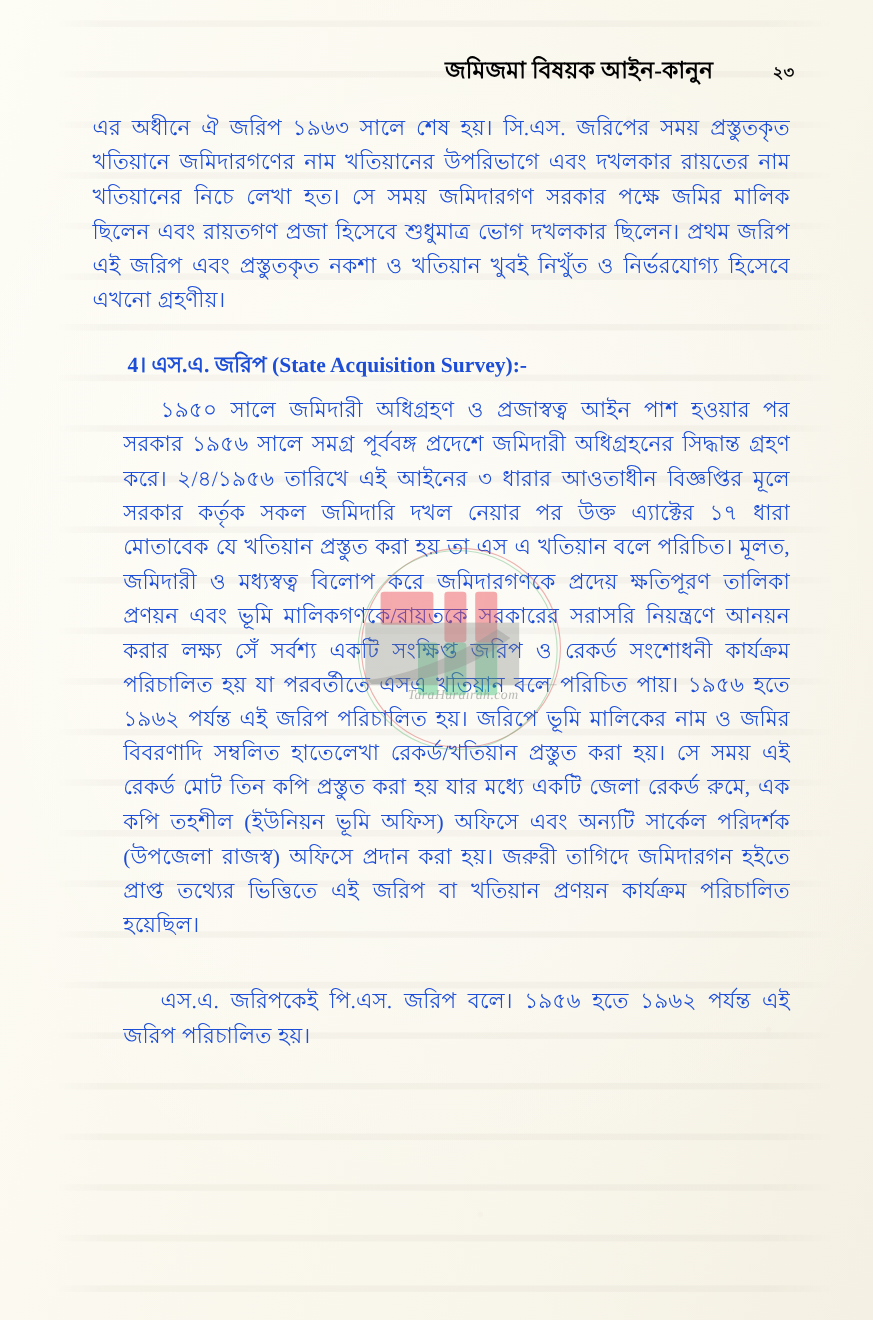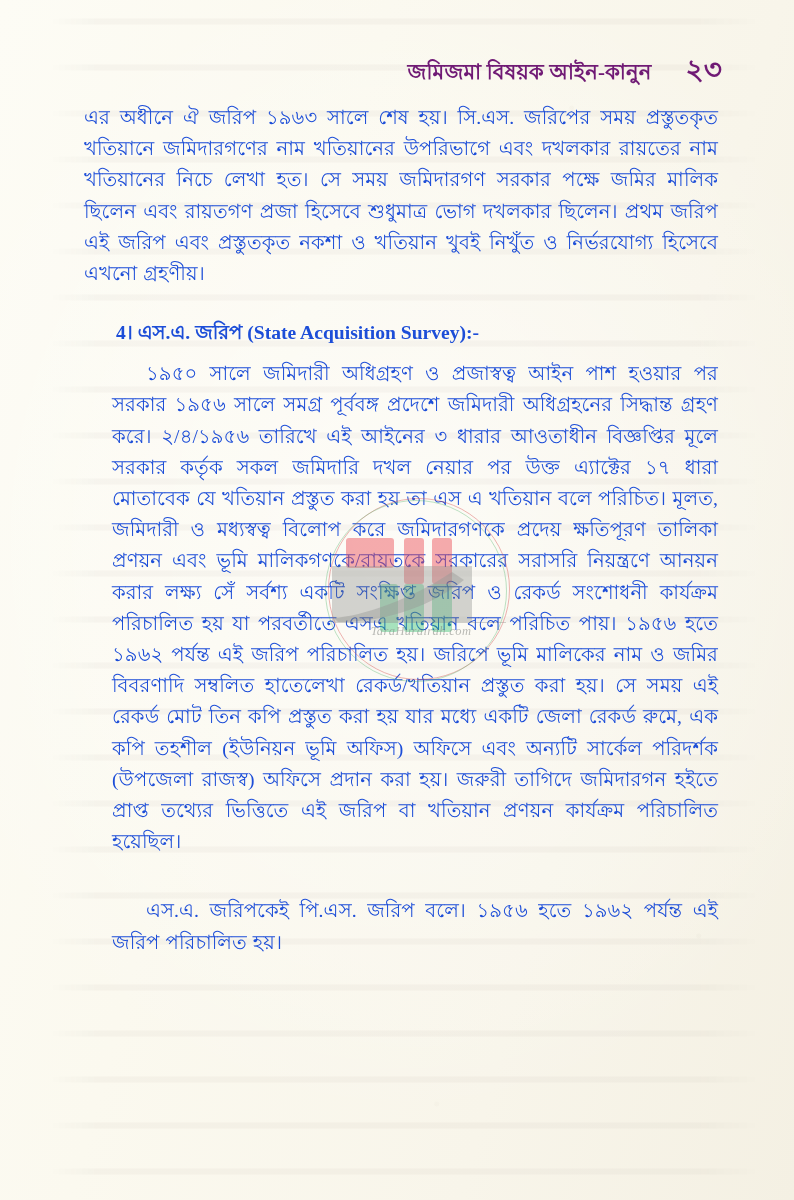--- a/index.html
+++ b/index.html
@@ -61,31 +61,31 @@
     padding: 0;
   }
 
   
   .header {
     position: absolute;
     top: 48px;
     right: 72px;
     display: flex;
     align-items: baseline;
-    gap: 34px;
-    color: #701a75;
+    gap: 54px;
+    color: #000000;
   }
   .header-title {
     font-size: 21px;
     font-weight: bold;
     letter-spacing: 0.2px;
     white-space: nowrap;
   }
   .header-page {
-    font-size: 28px;
+    font-size: 15px;
     font-weight: bold;
   }
 
   
   .content {
     position: absolute;
     left: 84px;
     right: 76px;
     top: 102px;
     color: #1d4ed8;

